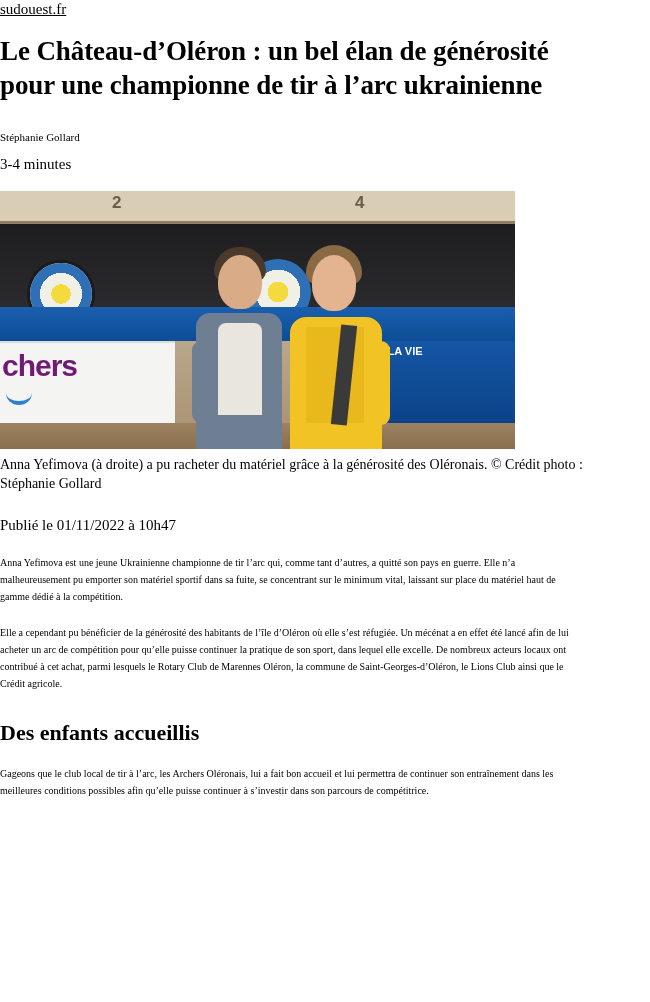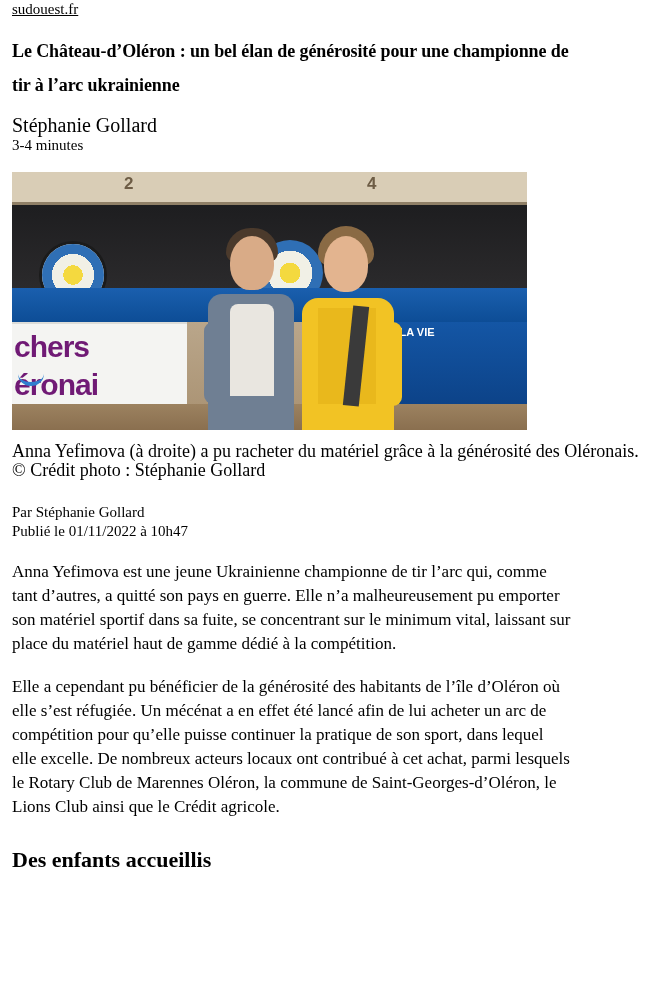--- a/index.html
+++ b/index.html
@@ -9,48 +9,48 @@
   }
   body {
     width: 650px;
     min-height: 1002px;
     font-family: "Liberation Serif", serif;
     color: #000000;
   }
   .page {
     width: 580px;
     box-sizing: border-box;
-    padding: 0 8px 12px 12px;
+    padding: 0 8px 12px 0;
   }
   .source-link {
     font-family: "Liberation Serif", serif;
     font-size: 15px;
     color: #000000;
     text-decoration: underline;
     display: inline-block;
     margin: 1px 0 0 0;
     line-height: 17px;
   }
   h1.headline {
     font-family: "Liberation Serif", serif;
-    font-size: 18px;
+    font-size: 27px;
     font-weight: bold;
     line-height: 34px;
     margin: 16px 0 0 0;
     letter-spacing: -0.1px;
   }
   .byline {
-    font-size: 20px;
+    font-size: 11px;
     line-height: 18px;
-    margin-top: 14px;
+    margin-top: 26px;
   }
   .reading-time {
     font-size: 15px;
     line-height: 18px;
-    margin-top: 2px;
+    margin-top: 9px;
   }
   .figure {
     margin-top: 18px;
     width: 515px;
   }
   .photo {
     width: 515px;
     height: 258px;
     position: relative;
     overflow: hidden;
@@ -157,33 +157,33 @@
   }
   .p-right-arm {
     position: absolute; left: 372px; top: 150px; width: 18px; height: 84px;
     background: #f2c324; border-radius: 9px;
   }
   .p-left-arm {
     position: absolute; left: 192px; top: 150px; width: 18px; height: 82px;
     background: #6f7f93; border-radius: 9px;
   }
   .caption {
-    font-size: 18px;
+    font-size: 14px;
     line-height: 19px;
-    margin-top: 12px;
+    margin-top: 6px;
     width: 636px;
   }
   .author-block {
     font-size: 15px;
     line-height: 19px;
     margin-top: 23px;
   }
   p.body {
-    font-size: 17px;
-    line-height: 24px;
+    font-size: 10px;
+    line-height: 17px;
     margin: 19px 0 0 0;
     text-align: left;
   }
   h2.subhead {
     font-size: 22px;
     font-weight: bold;
     line-height: 26px;
     margin: 28px 0 0 0;
   }
 </style>
@@ -205,21 +205,20 @@
       <div class="ph-dark"></div>
       <div class="ph-topband"></div>
       <div class="ph-num n2">2</div>
       <div class="ph-num n4">4</div>
       <div class="ph-target t1"></div>
       <div class="t1-in"></div>
       <div class="t2-in"></div>
       <div class="ph-blue-banner"></div>
       <div class="ph-white-banner"></div>
       <div class="ph-banner-text bt1">chers</div>
-      <div class="ph-banner-text bt2">éronai</div>
       <div class="ph-banner-wave"></div>
       <div class="ph-right-banner"></div>
       <div class="ph-right-text">OUR LA VIE</div>
       <div class="ph-right-text2">FTA</div>
       <div class="ph-floor"></div>
       <div class="p-left-arm"></div>
       <div class="p-left-body"></div>
       <div class="p-left-shirt"></div>
       <div class="p-left-hair"></div>
       <div class="p-left-head"></div>
@@ -228,23 +227,23 @@
       <div class="p-right-vest"></div>
       <div class="p-right-strap"></div>
       <div class="p-right-hair"></div>
       <div class="p-right-head"></div>
     </div>
   </div>
 
   <div class="caption">Anna Yefimova (à droite) a pu racheter du matériel grâce à la générosité des Oléronais. © Crédit photo : Stéphanie Gollard</div>
 
   <div class="author-block">
-    <div>Par Stéphanie Gollard</div>
     <div>Publié le 01/11/2022 à 10h47</div>
   </div>
 
   <p class="body">Anna Yefimova est une jeune Ukrainienne championne de tir l’arc qui, comme tant d’autres, a quitté son pays en guerre. Elle n’a malheureusement pu emporter son matériel sportif dans sa fuite, se concentrant sur le minimum vital, laissant sur place du matériel haut de gamme dédié à la compétition.</p>
   <p class="body">Elle a cependant pu bénéficier de la générosité des habitants de l’île d’Oléron où elle s’est réfugiée. Un mécénat a en effet été lancé afin de lui acheter un arc de compétition pour qu’elle puisse continuer la pratique de son sport, dans lequel elle excelle. De nombreux acteurs locaux ont contribué à cet achat, parmi lesquels le Rotary Club de Marennes Oléron, la commune de Saint-Georges-d’Oléron, le Lions Club ainsi que le Crédit agricole.</p>
 
   <h2 class="subhead">Des enfants accueillis</h2>
 
+  <p class="body">Gageons que le club local de tir à l’arc, les Archers Oléronais, lui a fait bon accueil et lui permettra de continuer son entraînement dans les meilleures conditions possibles afin qu’elle puisse continuer à s’investir dans son parcours de compétitrice.</p>
 
 </div>
 
 </body></html>

